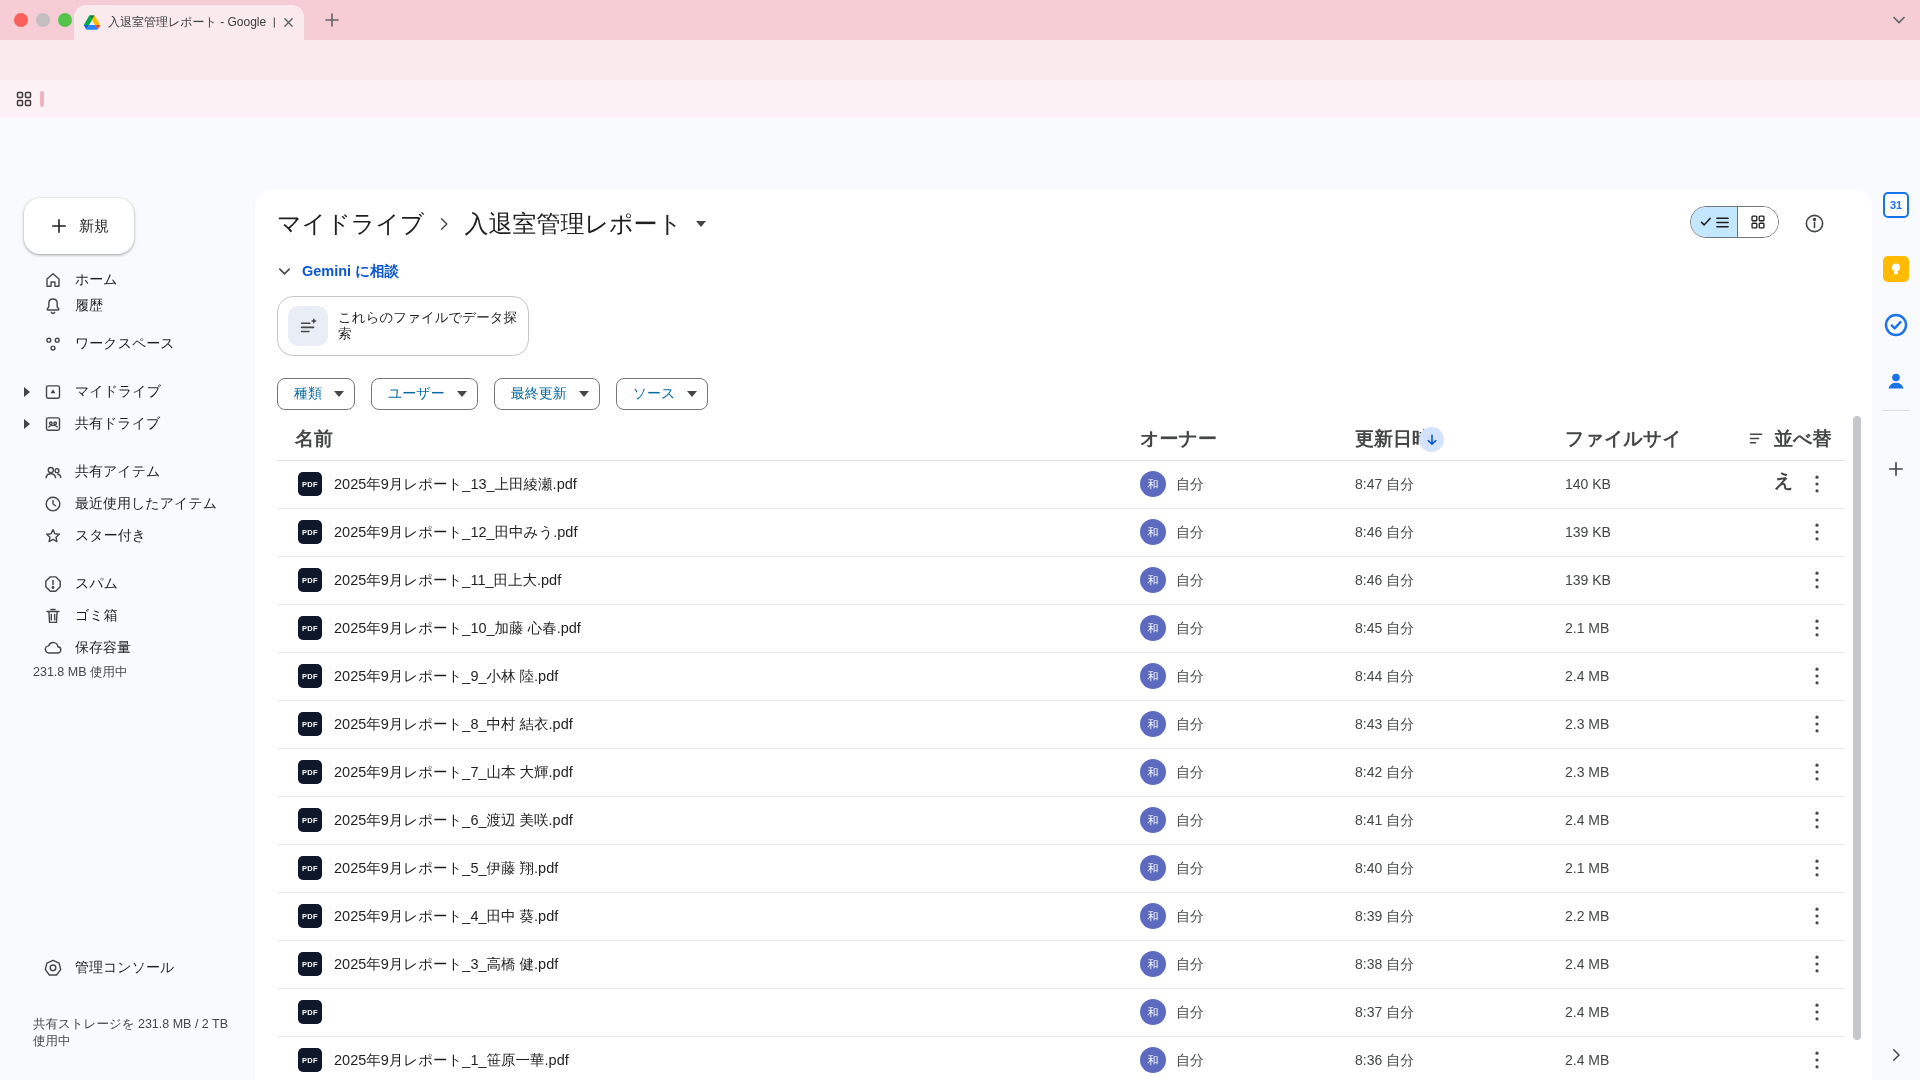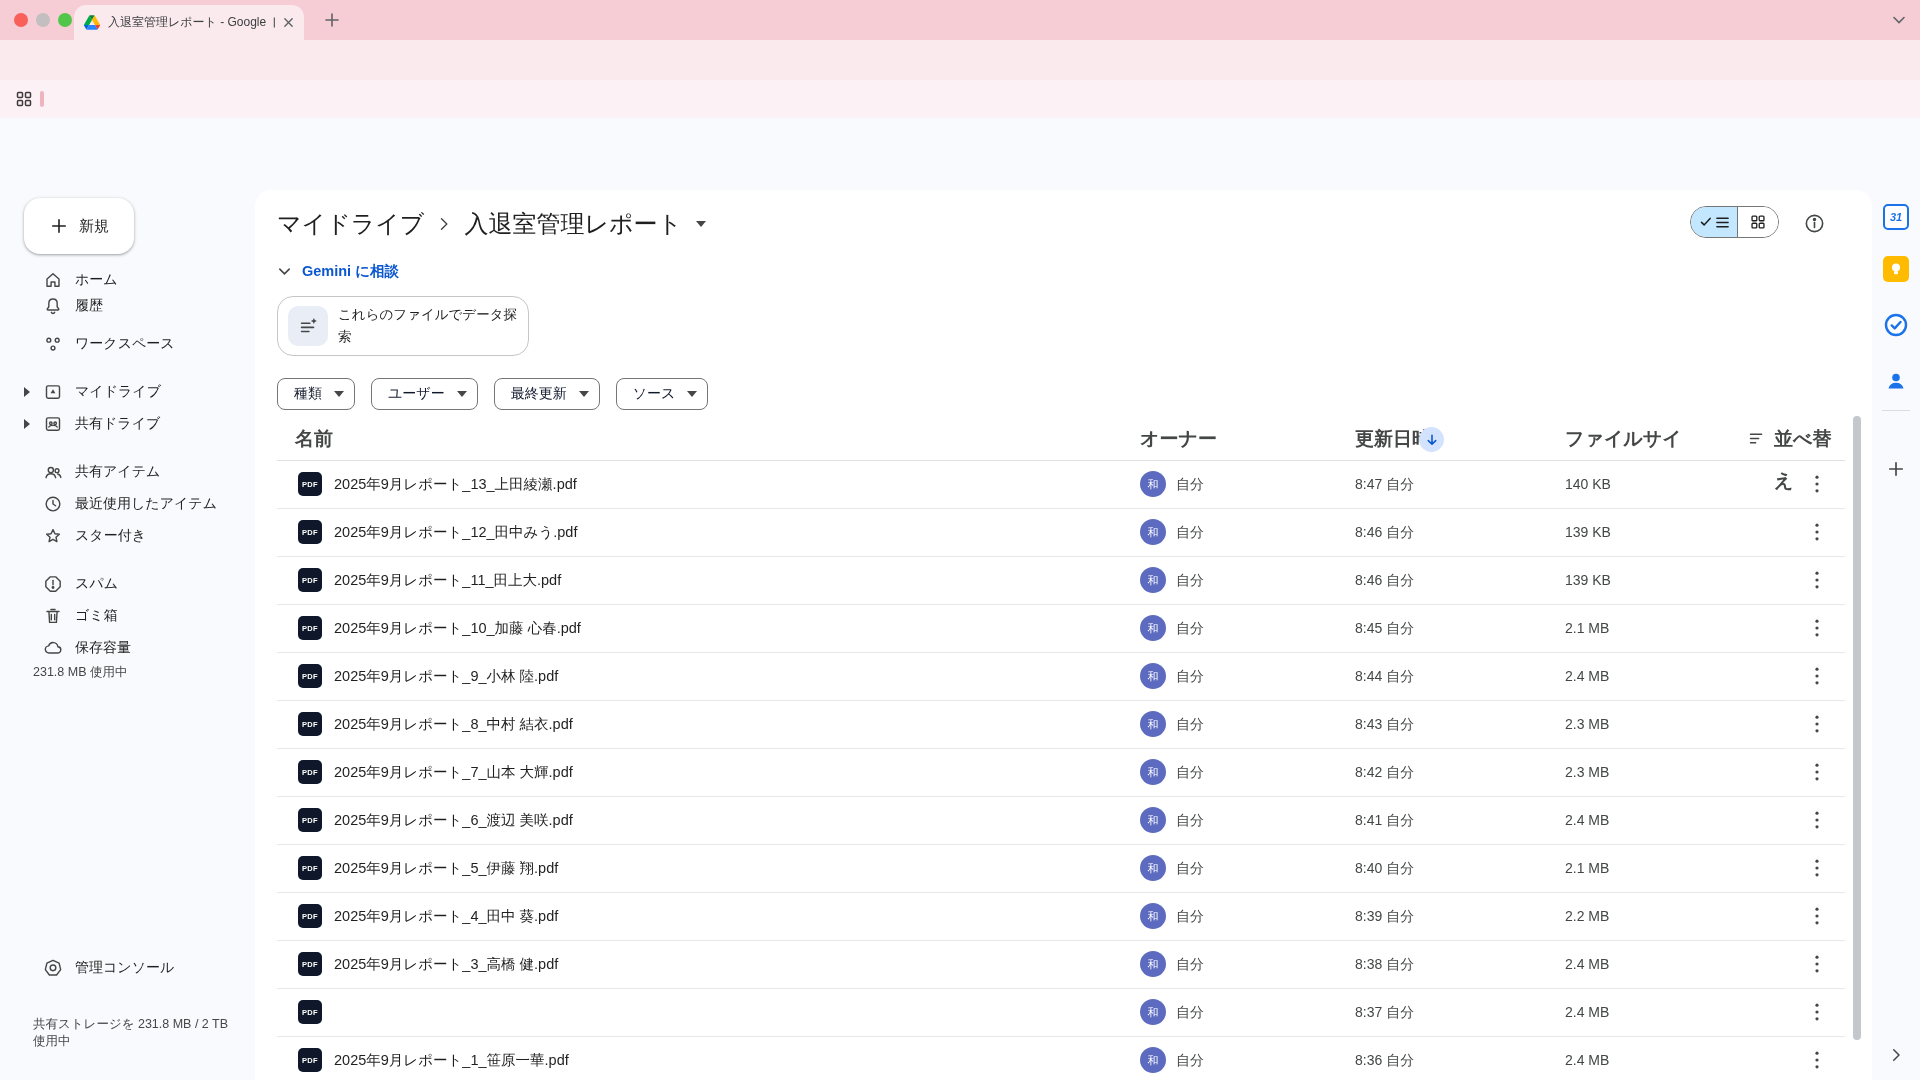--- a/index.html
+++ b/index.html
@@ -61,24 +61,24 @@
         border-top:6px solid #444746;}
   .vtoggle{position:absolute;left:1435px;top:16px;height:32px;border:1px solid #747775;border-radius:16px;
         display:flex;overflow:hidden;box-sizing:border-box;}
   .vseg{display:flex;align-items:center;justify-content:center;gap:4px;}
   .gemini-link{position:absolute;left:22px;top:72px;display:flex;align-items:center;gap:10px;
         font-size:14.5px;color:#0B57D0;font-weight:bold;}
   .gemcard{position:absolute;left:22px;top:106px;width:252px;height:60px;border:1px solid #C4C7C5;
         border-radius:16px;display:flex;align-items:center;box-sizing:border-box;}
   .gemicon{width:40px;height:40px;border-radius:10px;background:#E9EEF6;margin:0 10px;
         display:flex;align-items:center;justify-content:center;flex:none;}
-  .gemtext{font-size:13.5px;color:#1F1F1F;line-height:22px;width:182px;}
+  .gemtext{font-size:13.5px;color:#1F1F1F;line-height:16px;width:182px;}
   .chips{position:absolute;left:22px;top:188px;display:flex;gap:16px;}
   .chip{height:32px;border:1px solid #747775;border-radius:8px;display:flex;align-items:center;gap:12px;
-        padding:0 10px 0 16px;font-size:14px;color:#0f172a;box-sizing:border-box;}
+        padding:0 10px 0 16px;font-size:14px;color:#0369a1;box-sizing:border-box;}
   .thead{position:absolute;left:22px;top:228px;width:1568px;height:42px;border-bottom:1px solid #DFE1E5;
         font-size:19px;color:#444746;font-weight:bold;}
   .thead span{position:absolute;line-height:42px;}
   .row{position:absolute;left:22px;width:1568px;height:48px;border-bottom:1px solid #E7E8EB;}
   .pdf{position:absolute;left:21px;top:12px;width:24px;height:24px;background:#0f172a;border-radius:5px;
         color:#fff;font-size:7.5px;font-weight:bold;display:flex;align-items:center;justify-content:center;letter-spacing:.3px;}
   .fname{position:absolute;left:57px;top:0;line-height:48px;font-size:14.5px;color:#1F1F1F;font-weight:500;white-space:nowrap;}
   .avatar-s{position:absolute;left:863px;top:11px;width:26px;height:26px;border-radius:50%;background:#5C6BC0;
         color:#fff;font-size:11px;display:flex;align-items:center;justify-content:center;}
   .cell{position:absolute;top:0;line-height:48px;font-size:14px;color:#444746;}
@@ -696,21 +696,21 @@
               <circle cx="2" cy="15.8" r="1.6"></circle>
             </g>
           </svg>
         </span>
     </div>
 
     <div class="scrollbar"></div>
   </div>
 
   <div class="sidepanel">
-    <span class="spicon gcal" style="top:14px;font-style:italic;">31</span>
+    <span class="spicon gcal" style="top:2px;">31</span>
     <span class="spicon keep" style="top:66px;">
       <svg width="16" height="16" viewBox="0 0 16 16">
           <circle cx="8" cy="6.5" r="4" fill="#fff"></circle>
           <rect x="6" y="10.3" width="4" height="3" rx="1" fill="#fff"></rect>
         </svg>
     </span>
     <span class="spicon" style="top:122px;">
       <svg width="26" height="26" viewBox="0 0 26 26">
           <circle cx="13" cy="13" r="10" fill="#fff" stroke="#1A73E8" stroke-width="2.4"></circle>
           <path d="M8.7 13.4l3 3 5.8-6.4" stroke="#1A73E8" stroke-width="2.4" fill="none" stroke-linecap="round" stroke-linejoin="round"></path>

